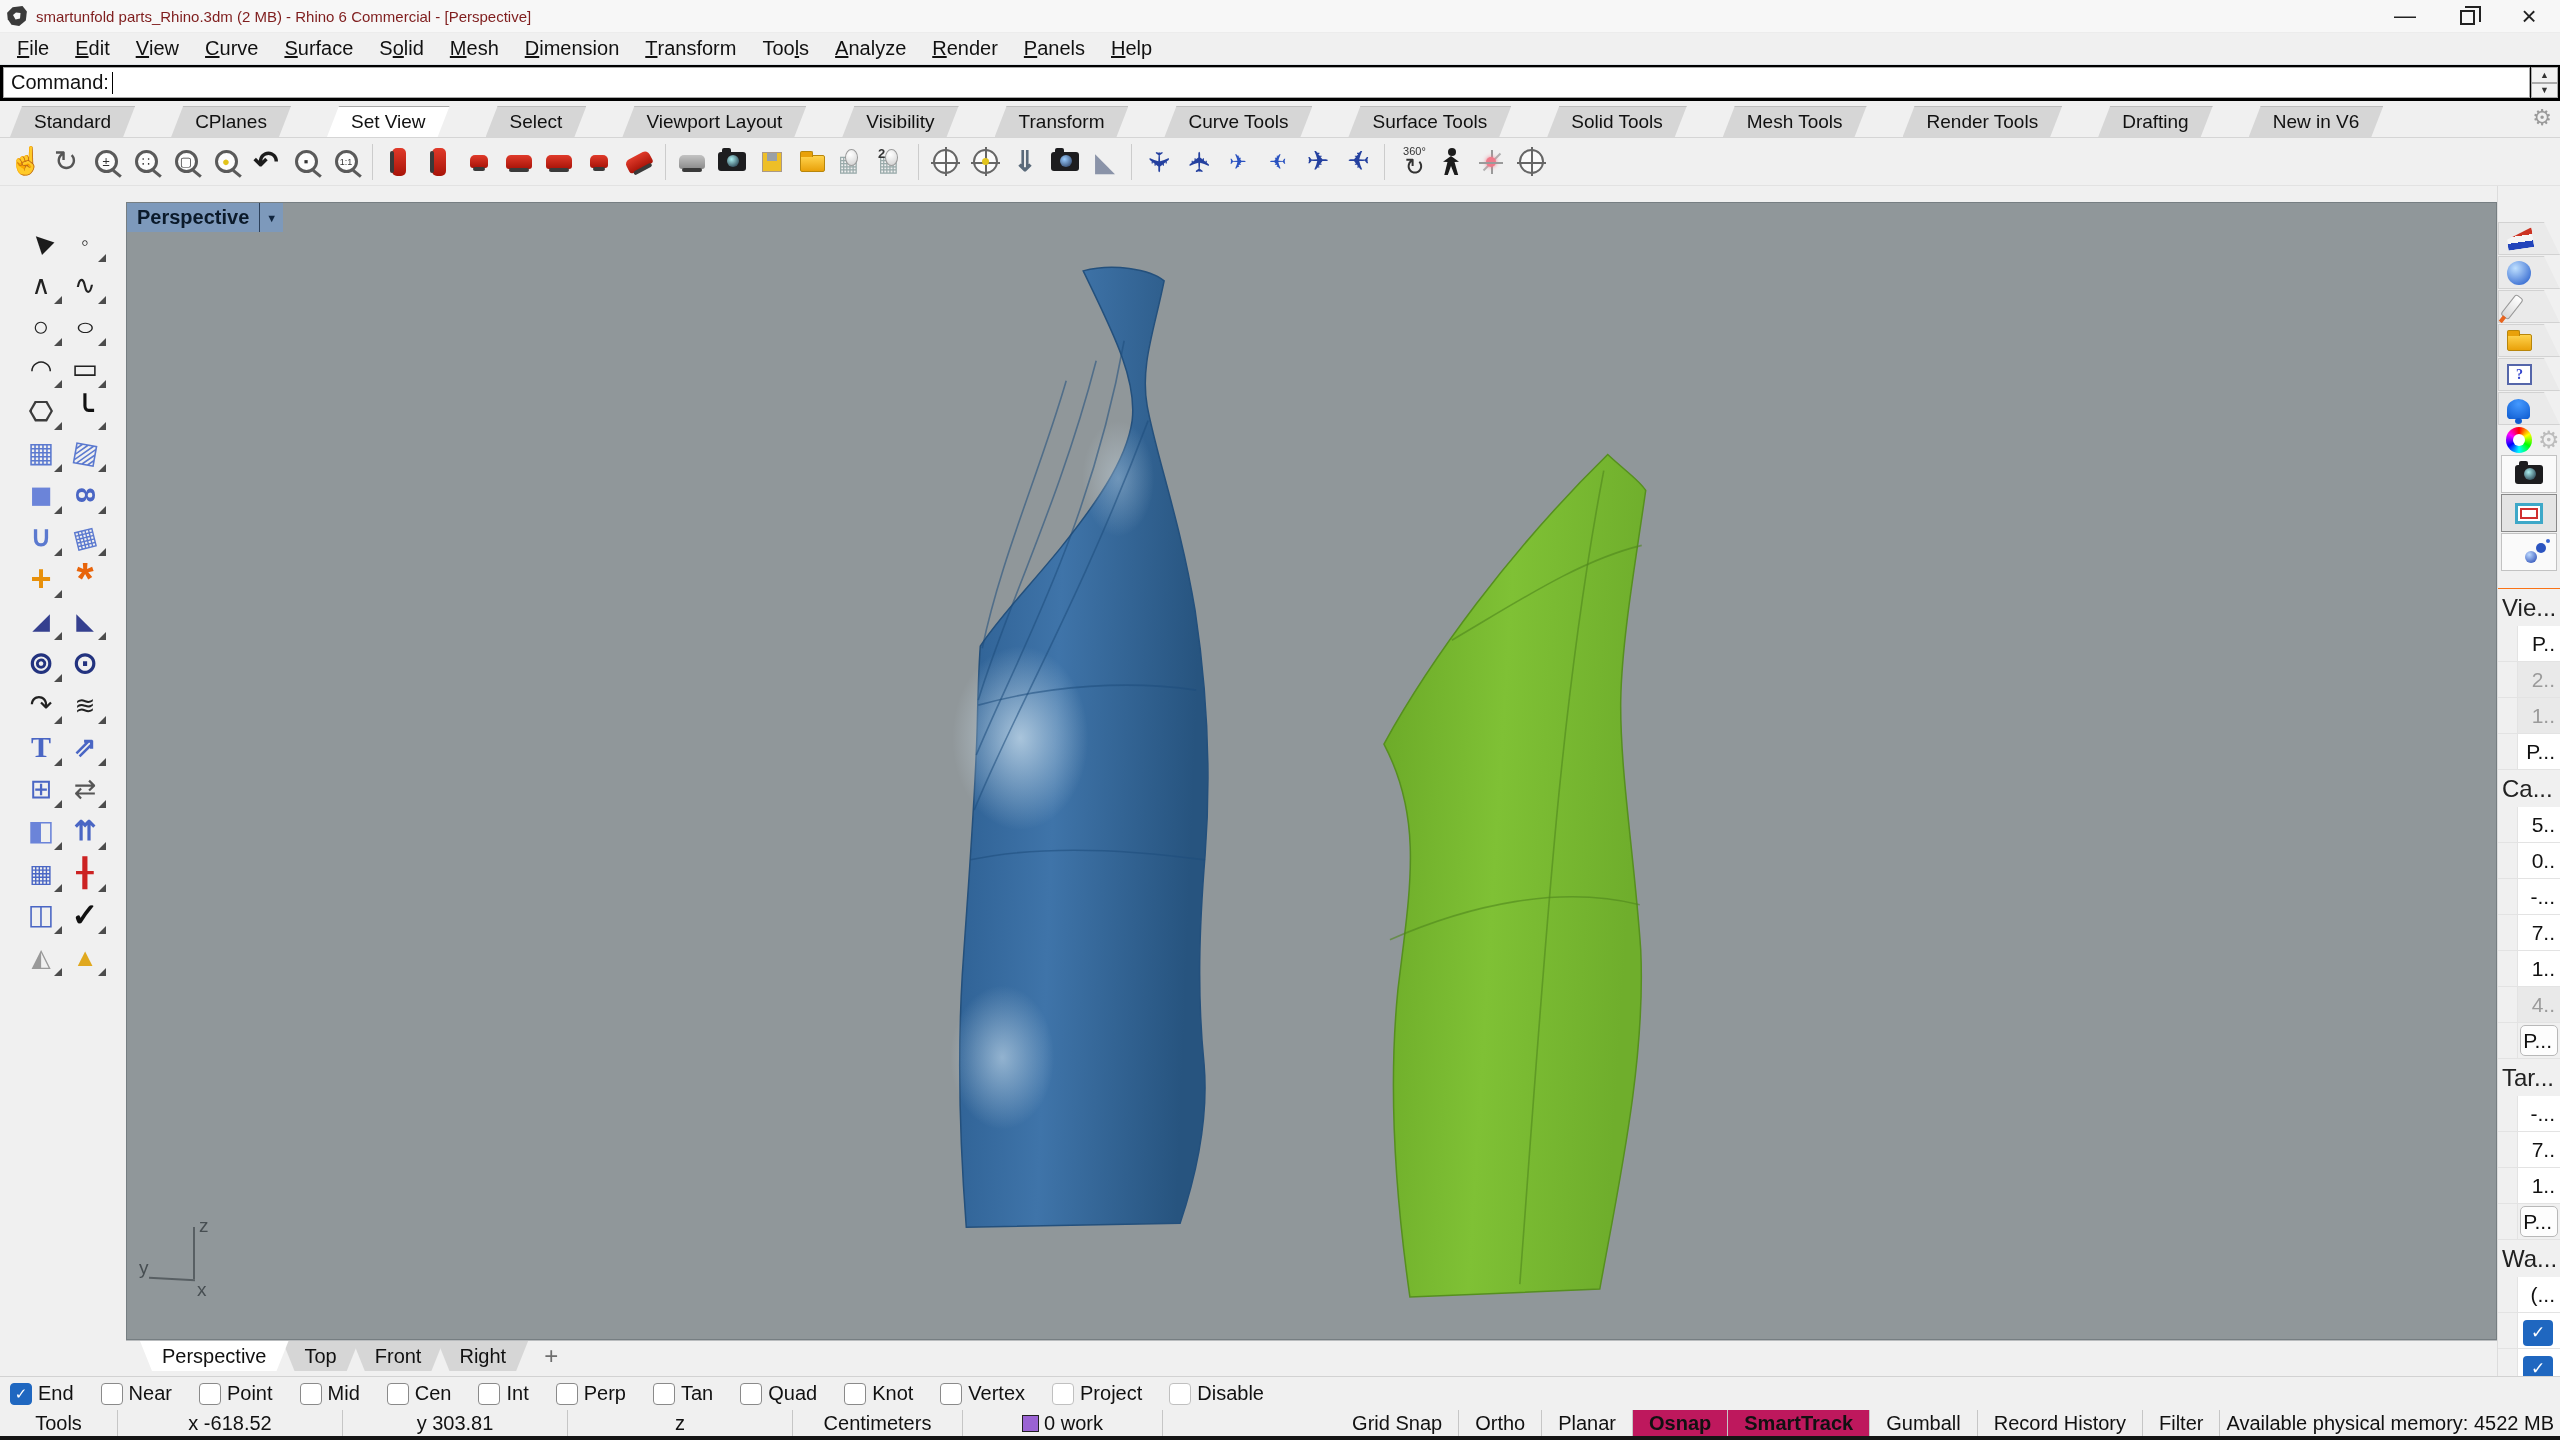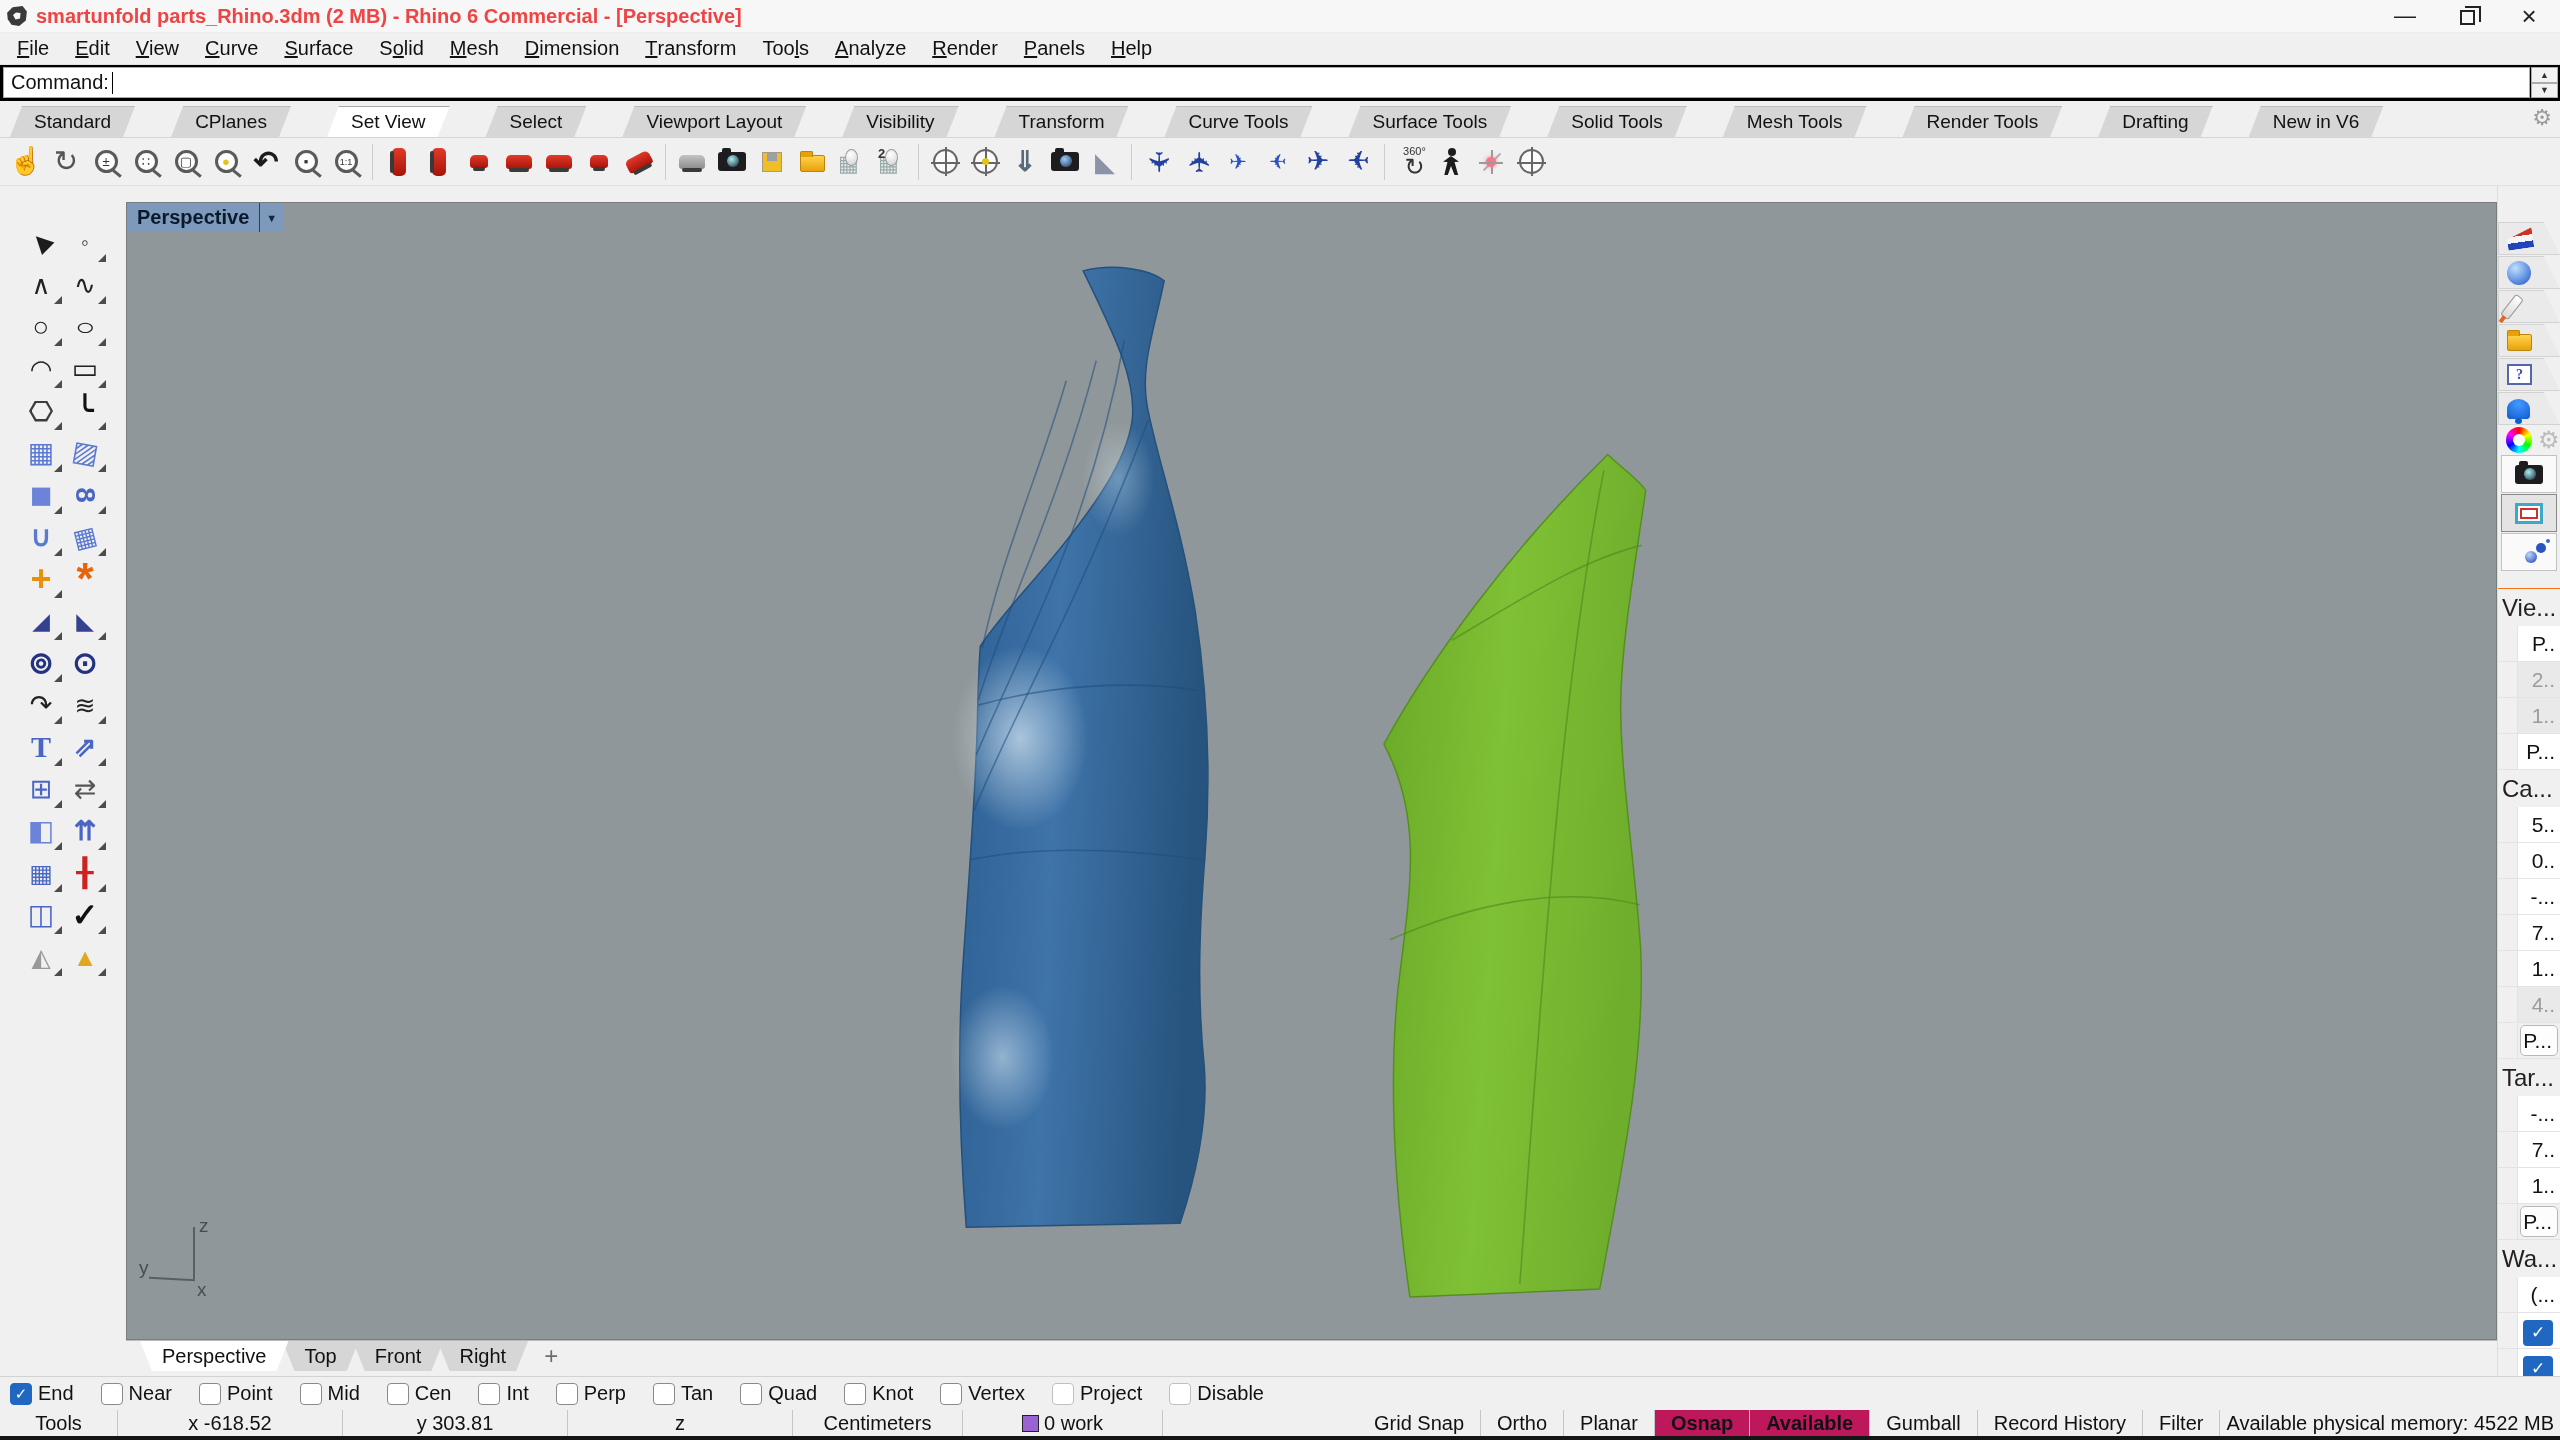--- a/index.html
+++ b/index.html
@@ -5,21 +5,21 @@
   * { margin:0; padding:0; box-sizing:border-box; }
   html,body { width:2560px; height:1440px; overflow:hidden; background:#f0f0f0;
     font-family:"Liberation Sans", sans-serif; color:#111; }
 
   
   .titlebar { height:33px; background:#f7f7f7; display:flex; align-items:center; border-bottom:1px solid #ececec; }
   .appicon { width:22px; height:22px; margin:0 8px 0 6px; background:#3a3a3a;
     clip-path:polygon(5% 35%,30% 10%,75% 5%,95% 30%,90% 70%,60% 95%,25% 90%,8% 65%); position:relative; }
   .appicon::after { content:""; position:absolute; inset:6px; background:#f7f7f7;
     clip-path:polygon(10% 40%,40% 15%,85% 20%,80% 75%,35% 85%); }
-  .wtitle { font-size:20px; color:#ef4444;font-weight:bold; }
+  .wtitle { font-size:15px; color:#7f1d1d; }
   .winctl { margin-left:auto; display:flex; height:100%; }
   .wbtn { width:62px; height:100%; display:flex; align-items:center; justify-content:center; font-size:22px; color:#222; }
   .restore-box { width:15px; height:15px; border:2px solid #222; position:relative; background:#f7f7f7; margin-top:3px; }
   .restore-box::before { content:""; position:absolute; top:-6px; left:3px; width:14px; height:14px; border:2px solid #222; border-bottom:none; border-left:none; }
 
   
   .menubar { height:31px; background:#f0f0f0; display:flex; align-items:center; padding-left:4px; }
   .menu-item { padding:0 13px; font-size:20px; height:100%; display:flex; align-items:center; }
   .menu-item .u { text-decoration:underline; }
 
@@ -810,18 +810,18 @@
     </div>
     <div class="scell readout" style="width: 200px;">
       <div class="swatch" style="background: rgb(154, 99, 211);"></div>
       <span>0 work</span>
     </div>
     <div class="scell sgap"></div>
     <div class="scell toggle">Grid Snap</div>
     <div class="scell toggle">Ortho</div>
     <div class="scell toggle">Planar</div>
     <div class="scell toggle on">Osnap</div>
-    <div class="scell toggle on">Available</div>
+    <div class="scell toggle on">SmartTrack</div>
     <div class="scell toggle">Gumball</div>
     <div class="scell toggle">Record History</div>
     <div class="scell toggle">Filter</div>
     <div class="scell mem">Available physical memory: 4522 MB</div>
   </div>
 
 </body></html>

